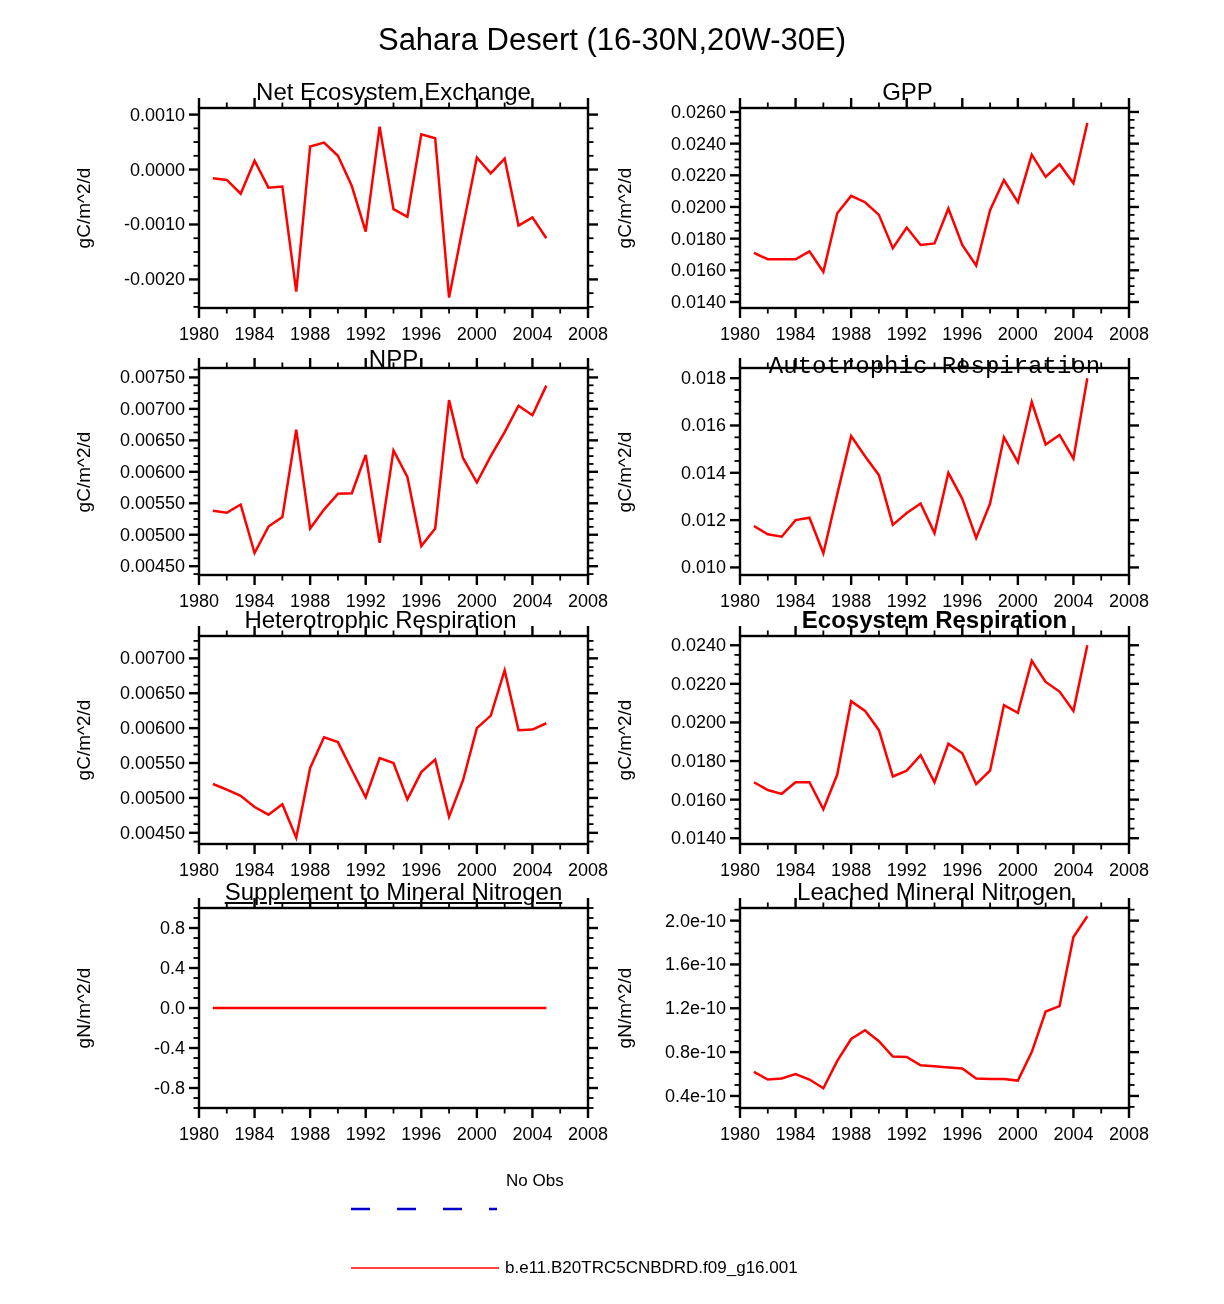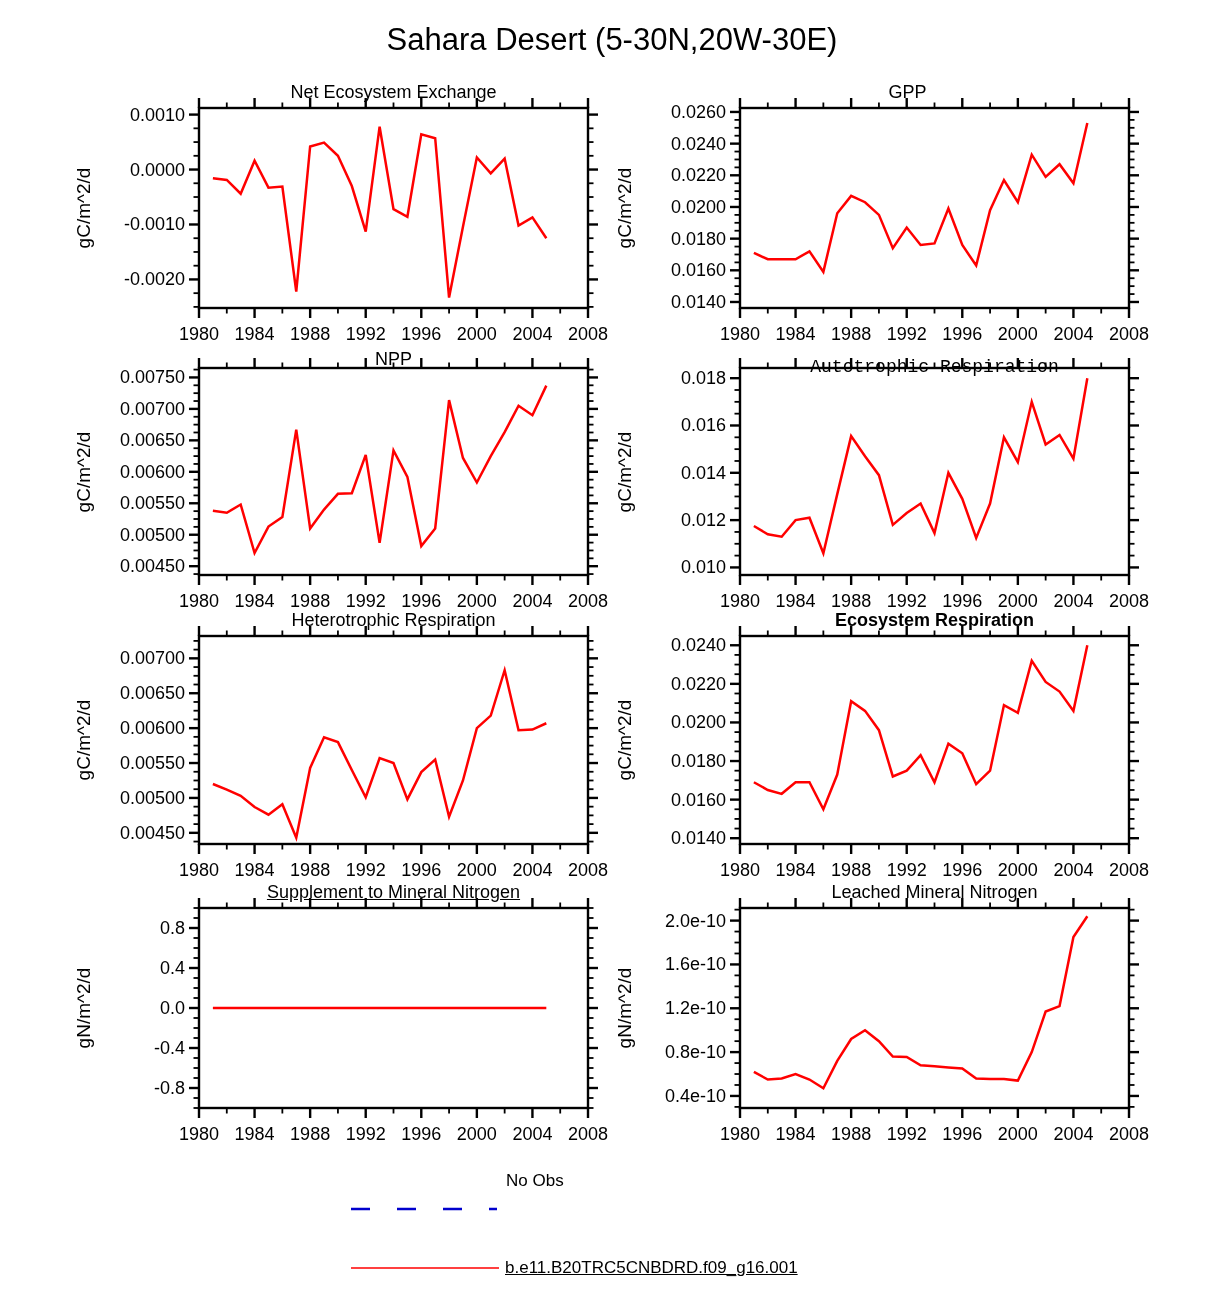--- a/index.html
+++ b/index.html
@@ -1,31 +1,31 @@
 <!DOCTYPE html>
 <html><head>
 <meta charset="utf-8">
 <style>
   html,body{margin:0;padding:0;background:#fff;}
   body{width:1224px;height:1304px;position:relative;overflow:hidden;
        font-family:"Liberation Sans","DejaVu Sans",sans-serif;color:#000;}
   .page-title{position:absolute;left:0;top:22px;width:1224px;text-align:center;
        font-size:31px;font-weight:400;letter-spacing:0px;}
   .chart{position:absolute;}
-  .chart-title{position:absolute;text-align:center;font-size:18px;height:22px;line-height:22px;}
+  .chart-title{position:absolute;text-align:center;font-size:24px;height:22px;line-height:22px;}
   .chart-ylabel{position:absolute;width:220px;height:24px;text-align:center;font-size:19px;
        transform:rotate(-90deg);transform-origin:center center;line-height:24px;}
   svg.plot{position:absolute;overflow:visible;}
   .legend-label{position:absolute;font-size:17px;line-height:20px;white-space:nowrap;}
   svg.legend-line{position:absolute;overflow:visible;}
 </style>
 </head>
 <body>
 
-<div class="page-title">Sahara Desert (5-30N,20W-30E)</div>
+<div class="page-title">Sahara Desert (16-30N,20W-30E)</div>
 
 <div class="chart">
   <div class="chart-title" style="left: 199px; width: 389px; top: 81px;">Net Ecosystem Exchange</div>
   <div class="chart-ylabel" style="left: -26px; top: 196px;">gC/m^2/d</div>
   <svg class="plot" width="508" height="262" style="left: 104px; top: 94px;">
       <rect x="95" y="14" width="389" height="200" fill="none" stroke="#000000" stroke-width="2.4"></rect>
       <line x1="95" y1="214" x2="95" y2="224" stroke="#000000" stroke-width="2.4"></line>
       <line x1="95" y1="4" x2="95" y2="14" stroke="#000000" stroke-width="2.4"></line>
       <text x="95" y="246" text-anchor="middle" font-size="18px" fill="#000000">1980</text>
       <line x1="150.57142857142856" y1="214" x2="150.57142857142856" y2="224" stroke="#000000" stroke-width="2.4"></line>
@@ -389,21 +389,21 @@
       <line x1="89.5" y1="59.65828571428558" x2="95" y2="59.65828571428558" stroke="#000000" stroke-width="1.8"></line>
       <line x1="484" y1="59.65828571428558" x2="489.5" y2="59.65828571428558" stroke="#000000" stroke-width="1.8"></line>
       <line x1="89.5" y1="47.82971428571414" x2="95" y2="47.82971428571414" stroke="#000000" stroke-width="1.8"></line>
       <line x1="484" y1="47.82971428571414" x2="489.5" y2="47.82971428571414" stroke="#000000" stroke-width="1.8"></line>
       <line x1="89.5" y1="36.0011428571427" x2="95" y2="36.0011428571427" stroke="#000000" stroke-width="1.8"></line>
       <line x1="484" y1="36.0011428571427" x2="489.5" y2="36.0011428571427" stroke="#000000" stroke-width="1.8"></line>
       <polyline points="108.89,172.03 122.79,180.31 136.68,182.68 150.57,166.12 164.46,163.75 178.36,199.24 192.25,140.09 206.14,82.13 220.04,102.24 233.93,121.17 247.82,170.85 261.71,159.02 275.61,149.56 289.50,179.13 303.39,118.80 317.29,144.82 331.18,183.86 345.07,149.56 358.96,83.32 372.86,108.16 386.75,47.83 400.64,90.41 414.54,80.95 428.43,104.61 442.32,24.17" fill="none" stroke="#FF0000" stroke-width="2.5" stroke-linejoin="miter" stroke-linecap="butt"></polyline>
     </svg>
 </div>
 <div class="chart">
-  <div class="chart-title" style="left: 199px; width: 389px; top: 609px;">Heterotrophic Respiration</div>
+  <div class="chart-title" style="left: 186px; width: 389px; top: 609px;">Heterotrophic Respiration</div>
   <div class="chart-ylabel" style="left: -26px; top: 728px;">gC/m^2/d</div>
   <svg class="plot" width="508" height="270" style="left: 104px; top: 622px;">
       <rect x="95" y="14" width="389" height="208" fill="none" stroke="#000000" stroke-width="2.4"></rect>
       <line x1="95" y1="222" x2="95" y2="232" stroke="#000000" stroke-width="2.4"></line>
       <line x1="95" y1="4" x2="95" y2="14" stroke="#000000" stroke-width="2.4"></line>
       <text x="95" y="254" text-anchor="middle" font-size="18px" fill="#000000">1980</text>
       <line x1="150.57142857142856" y1="222" x2="150.57142857142856" y2="232" stroke="#000000" stroke-width="2.4"></line>
       <line x1="150.57142857142856" y1="4" x2="150.57142857142856" y2="14" stroke="#000000" stroke-width="2.4"></line>
       <text x="150.57142857142856" y="254" text-anchor="middle" font-size="18px" fill="#000000">1984</text>
       <line x1="206.14285714285714" y1="222" x2="206.14285714285714" y2="232" stroke="#000000" stroke-width="2.4"></line>
@@ -773,14 +773,14 @@
 </div>
 
 <div>
   <svg class="legend-line" style="left:349px;top:1205px;" width="152" height="8">
     <line x1="2" y1="4" x2="148" y2="4" stroke-width="2.6" stroke-dasharray="19 27" stroke="#0000CD"></line>
   </svg>
   <div class="legend-label" style="left:506px;top:1171px;">No Obs</div>
   <svg class="legend-line" style="left:349px;top:1264px;" width="152" height="8">
     <line x1="2" y1="4" x2="150" y2="4" stroke-width="1.8" stroke="#FF4040"></line>
   </svg>
-  <div class="legend-label" style="left:505px;top:1258px;text-decoration:underline;">b.e11.B20TRC5CNBDRD.f09_g16.001</div>
+  <div class="legend-label" style="left:505px;top:1258px;">b.e11.B20TRC5CNBDRD.f09_g16.001</div>
 </div>
 
 </body></html>

